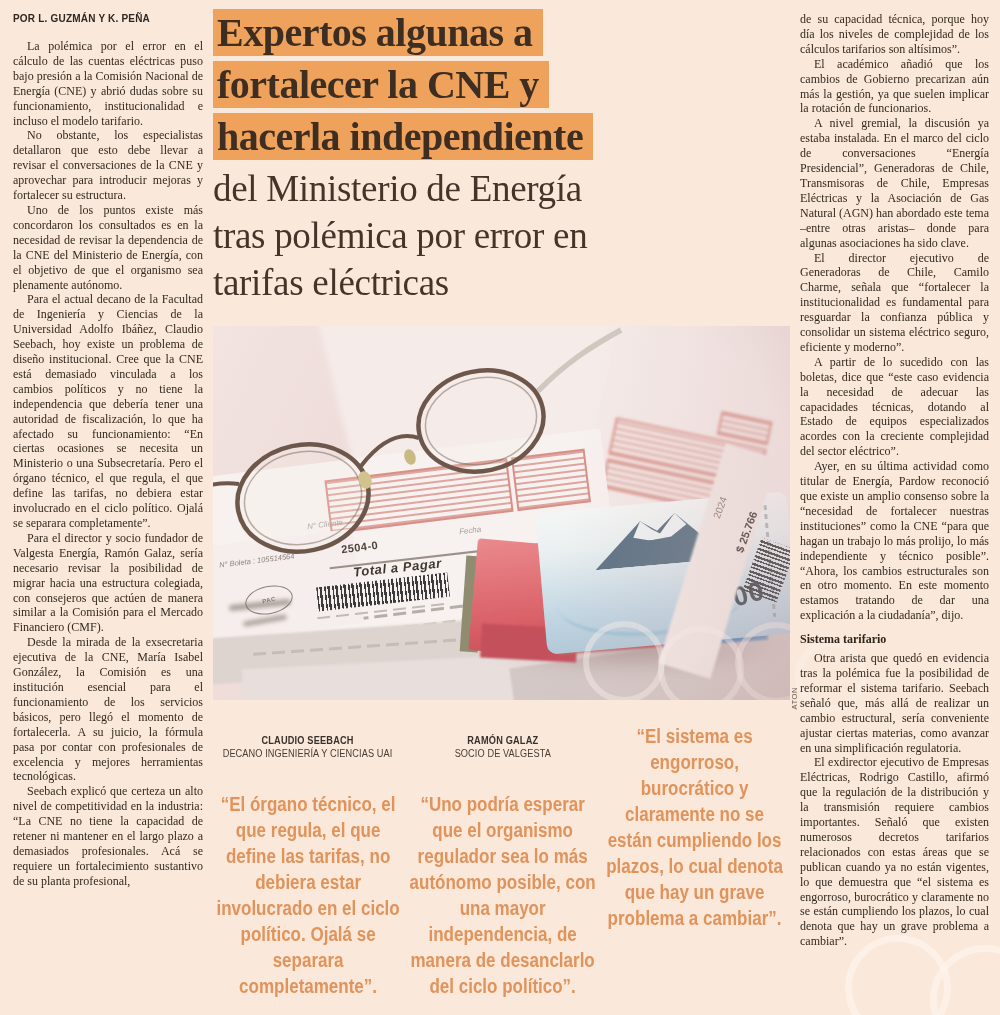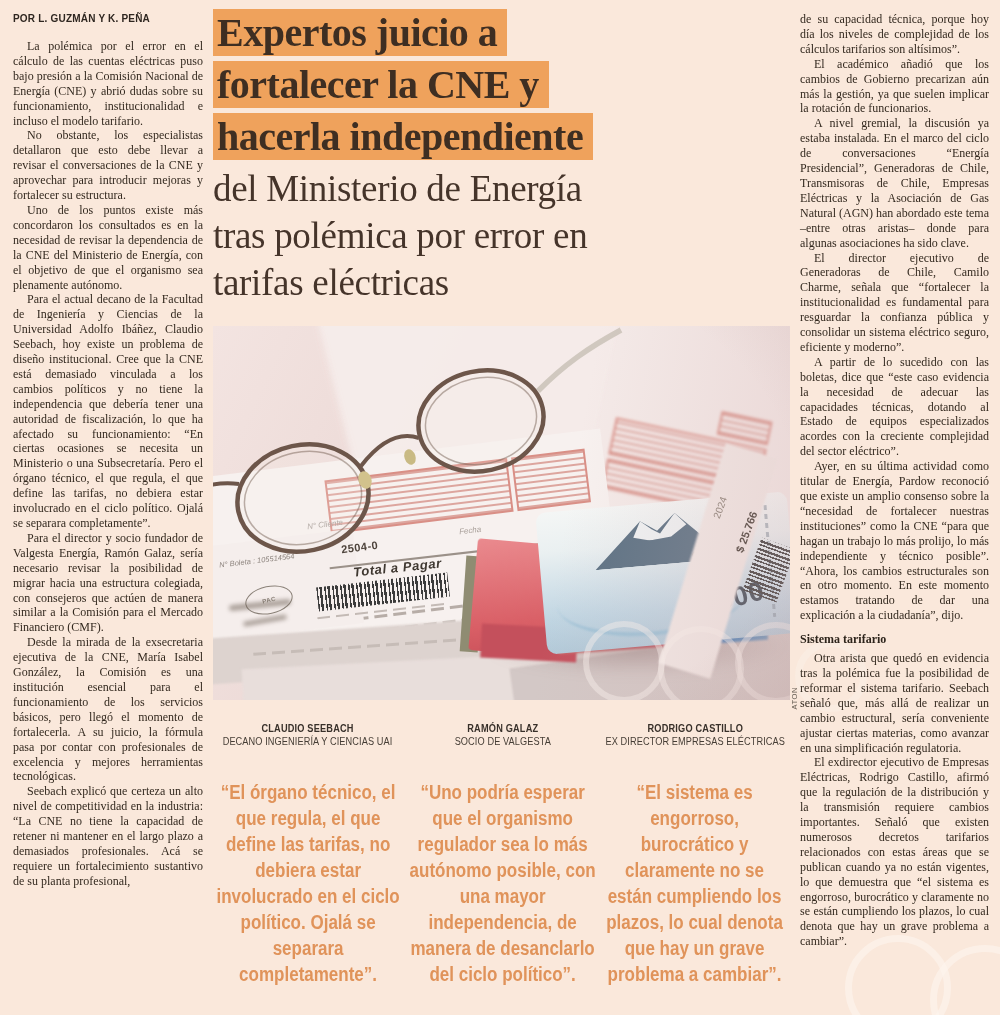--- a/index.html
+++ b/index.html
@@ -25,21 +25,21 @@
   
   .standfirst{position:absolute;left:213px;top:327px;width:133px;min-height:200px;background:#fdf3e9;
               z-index:3;box-sizing:border-box;padding:9px 5px 10px 9px;display:flex;align-items:flex-start;}
   .bullet{flex:0 0 11px;width:11px;height:11px;background:#ec9140;margin:3px 7px 0 0;}
   .standfirst-text{font-family:"Liberation Sans","DejaVu Sans",sans-serif;font-size:14px;line-height:19px;
                    color:#45382d;width:122%;transform:scaleX(.82);transform-origin:0 0;}
   
   .experts{position:absolute;left:213px;top:723px;width:578px;display:grid;
            grid-template-columns:190px 196px 184px;column-gap:2px;z-index:2;}
   .expert{text-align:center;font-family:"Liberation Sans","DejaVu Sans",sans-serif;}
-  .exp-head{height:56px;}
+  .exp-head{height:56px;margin-top:12px;}
   .exp-name{font-weight:700;font-size:10px;line-height:12px;color:#38302a;letter-spacing:.2px;
             width:109%;margin-left:-4.5%;transform:scaleX(.92);}
   .exp-title{font-size:10px;line-height:11.5px;color:#453d35;letter-spacing:.1px;margin-top:1px;
             width:109%;margin-left:-4.5%;transform:scaleX(.92);}
   .exp-quote{font-weight:700;font-size:20px;line-height:26px;color:#e0935a;
              width:118%;margin-left:-9%;transform:scaleX(.85);}
   
   .credit{position:absolute;left:790px;top:687px;writing-mode:vertical-rl;transform:rotate(180deg);
           font-family:"Liberation Sans","DejaVu Sans",sans-serif;font-size:7.5px;color:#6a6157;
           letter-spacing:.6px;z-index:2;}
@@ -106,21 +106,21 @@
     <p>La polémica por el error en el cálculo de las cuentas eléctricas puso bajo presión a la Comisión Nacional de Energía (CNE) y abrió dudas sobre su funcionamiento, institucionalidad e incluso el modelo tarifario.</p>
     <p>No obstante, los especialistas detallaron que esto debe llevar a revisar el conversaciones de la CNE y aprovechar para introducir mejoras y fortalecer su estructura.</p>
     <p>Uno de los puntos existe más concordaron los consultados es en la necesidad de revisar la dependencia de la CNE del Ministerio de Energía, con el objetivo de que el organismo sea plenamente autónomo.</p>
     <p>Para el actual decano de la Facultad de Ingeniería y Ciencias de la Universidad Adolfo Ibáñez, Claudio Seebach, hoy existe un problema de diseño institucional. Cree que la CNE está demasiado vinculada a los cambios políticos y no tiene la independencia que debería tener una autoridad de fiscalización, lo que ha afectado su funcionamiento: “En ciertas ocasiones se necesita un Ministerio o una Subsecretaría. Pero el órgano técnico, el que regula, el que define las tarifas, no debiera estar involucrado en el ciclo político. Ojalá se separara completamente”.</p>
     <p>Para el director y socio fundador de Valgesta Energía, Ramón Galaz, sería necesario revisar la posibilidad de migrar hacia una estructura colegiada, con consejeros que actúen de manera similar a la Comisión para el Mercado Financiero (CMF).</p>
     <p>Desde la mirada de la exsecretaria ejecutiva de la CNE, María Isabel González, la Comisión es una institución esencial para el funcionamiento de los servicios básicos, pero llegó el momento de fortalecerla. A su juicio, la fórmula pasa por contar con profesionales de excelencia y mejores herramientas tecnológicas.</p>
     <p>Seebach explicó que certeza un alto nivel de competitividad en la industria: “La CNE no tiene la capacidad de retener ni mantener en el largo plazo a demasiados profesionales. Acá se requiere un fortalecimiento sustantivo de su planta profesional,</p>
   </div>
 
   <div class="headline">
-    <div class="hl-line">Expertos juicio a</div>
+    <div class="hl-line">Expertos algunas a</div>
     <div class="hl-line">fortalecer la CNE y</div>
     <div class="hl-line">hacerla independiente</div>
     <div class="deck">
       <div>del Ministerio de Energía</div>
       <div>tras polémica por error en</div>
       <div>tarifas eléctricas</div>
     </div>
   </div>
 
   <div class="photo">
@@ -209,24 +209,20 @@
       <div class="exp-quote">“El órgano técnico, el que regula, el que define las tarifas, no debiera estar involucrado en el ciclo político. Ojalá se separara completamente”.</div>
     </div>
     <div class="expert">
       <div class="exp-head">
         <div class="exp-name">RAMÓN GALAZ</div>
         <div class="exp-title">SOCIO DE VALGESTA</div>
       </div>
       <div class="exp-quote">“Uno podría esperar que el organismo regulador sea lo más autónomo posible, con una mayor independencia, de manera de desanclarlo del ciclo político”.</div>
     </div>
     <div class="expert">
-      <div class="exp-head">
-        <div class="exp-name">RODRIGO CASTILLO</div>
-        <div class="exp-title">EX DIRECTOR EMPRESAS ELÉCTRICAS</div>
-      </div>
       <div class="exp-quote">“El sistema es engorroso, burocrático y claramente no se están cumpliendo los plazos, lo cual denota que hay un grave problema a cambiar”.</div>
     </div>
   </div>
 
   <div class="col" id="rightcol">
     <p class="noindent">de su capacidad técnica, porque hoy día los niveles de complejidad de los cálculos tarifarios son altísimos”.</p>
     <p>El académico añadió que los cambios de Gobierno precarizan aún más la gestión, ya que suelen implicar la rotación de funcionarios.</p>
     <p>A nivel gremial, la discusión ya estaba instalada. En el marco del ciclo de conversaciones “Energía Presidencial”, Generadoras de Chile, Transmisoras de Chile, Empresas Eléctricas y la Asociación de Gas Natural (AGN) han abordado este tema –entre otras aristas– donde para algunas asociaciones ha sido clave.</p>
     <p>El director ejecutivo de Generadoras de Chile, Camilo Charme, señala que “fortalecer la institucionalidad es fundamental para resguardar la confianza pública y consolidar un sistema eléctrico seguro, eficiente y moderno”.</p>
     <p>A partir de lo sucedido con las boletas, dice que “este caso evidencia la necesidad de adecuar las capacidades técnicas, dotando al Estado de equipos especializados acordes con la creciente complejidad del sector eléctrico”.</p>

